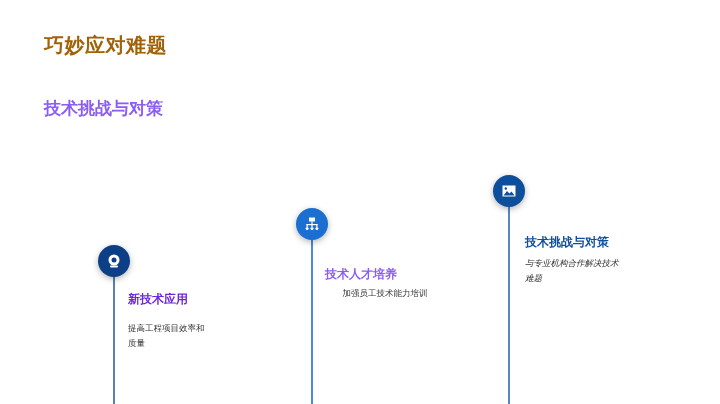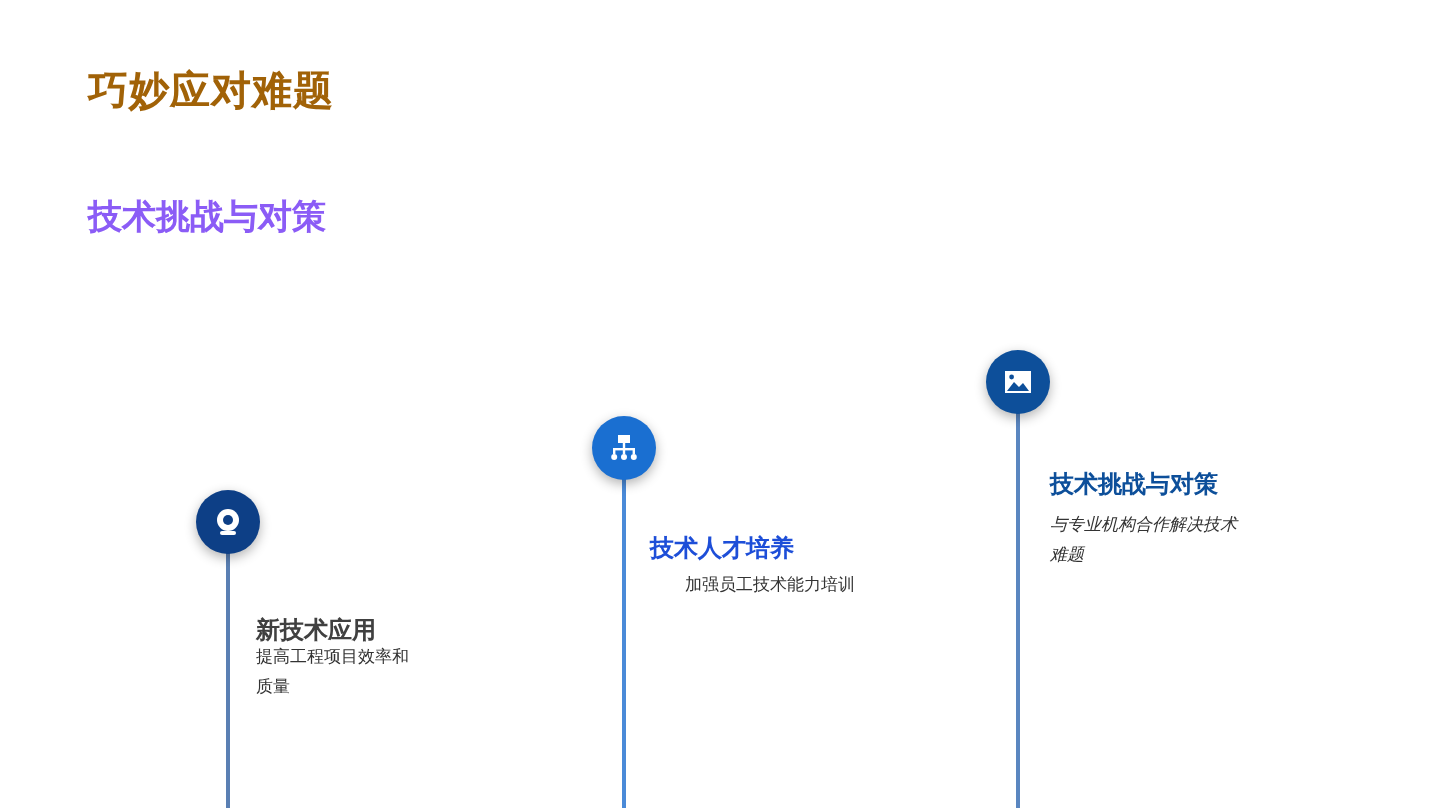--- a/index.html
+++ b/index.html
@@ -27,40 +27,40 @@
 
 <div>
   <div class="line" style="left:113px; top:262px; height:142px; background:#5a7fb3;"></div>
   <div class="circle" style="left:98px; top:245px; background:#0d3f86;">
     <svg viewBox="0 0 16 16">
       <circle cx="8" cy="7" r="5.5" fill="#fff"></circle>
       <circle cx="8" cy="7" r="2.5" fill="#0d3f86"></circle>
       <rect x="4" y="12.5" width="8" height="2" rx="1" fill="#fff"></rect>
     </svg>
   </div>
-  <div class="head" style="left:128px; top:307px; color:#404040;">新技术应用</div>
+  <div class="head" style="left:128px; top:291px; color:#6d28d9;">新技术应用</div>
   <div class="desc" style="left:128px; top:321px; width:80px;font-family:Liberation Serif, serif;">提高工程项目效率和质量</div>
 </div>
 
 <div>
   <div class="line" style="left:311px; top:225px; height:179px; background:#4a8ad8;"></div>
   <div class="circle" style="left:296px; top:208px; background:#1a6fd1;">
     <svg viewBox="0 0 16 16">
       <rect x="5" y="1.5" width="6" height="4" fill="#fff"></rect>
       <rect x="7.4" y="5.5" width="1.2" height="3" fill="#fff"></rect>
       <rect x="2.5" y="8" width="11" height="1.2" fill="#fff"></rect>
       <rect x="2.5" y="8" width="1.2" height="3" fill="#fff"></rect>
       <rect x="7.4" y="8" width="1.2" height="3" fill="#fff"></rect>
       <rect x="12.3" y="8" width="1.2" height="3" fill="#fff"></rect>
       <circle cx="3.1" cy="12.5" r="1.5" fill="#fff"></circle>
       <circle cx="8" cy="12.5" r="1.5" fill="#fff"></circle>
       <circle cx="12.9" cy="12.5" r="1.5" fill="#fff"></circle>
     </svg>
   </div>
-  <div class="head" style="left:325px; top:266px; color:#1d4ed8;">技术人才培养</div>
+  <div class="head" style="left:325px; top:266px; color:#8b5cf6;">技术人才培养</div>
   <div class="desc" style="left:325px; top:286px; width:120px;text-align:center;">加强员工技术能力培训</div>
 </div>
 
 <div>
   <div class="line" style="left:508px; top:192px; height:212px; background:#5a86c0;"></div>
   <div class="circle" style="left:493px; top:175px; background:#0d4f9a;">
     <svg viewBox="0 0 16 16">
       <rect x="1.5" y="2.5" width="13" height="11" fill="#fff"></rect>
       <circle cx="4.8" cy="5.5" r="1.2" fill="#0d4f9a"></circle>
       <polygon points="2.5,12.5 6,8 8.5,10.5 10.5,8.5 13.5,12.5" fill="#0d4f9a"></polygon>

